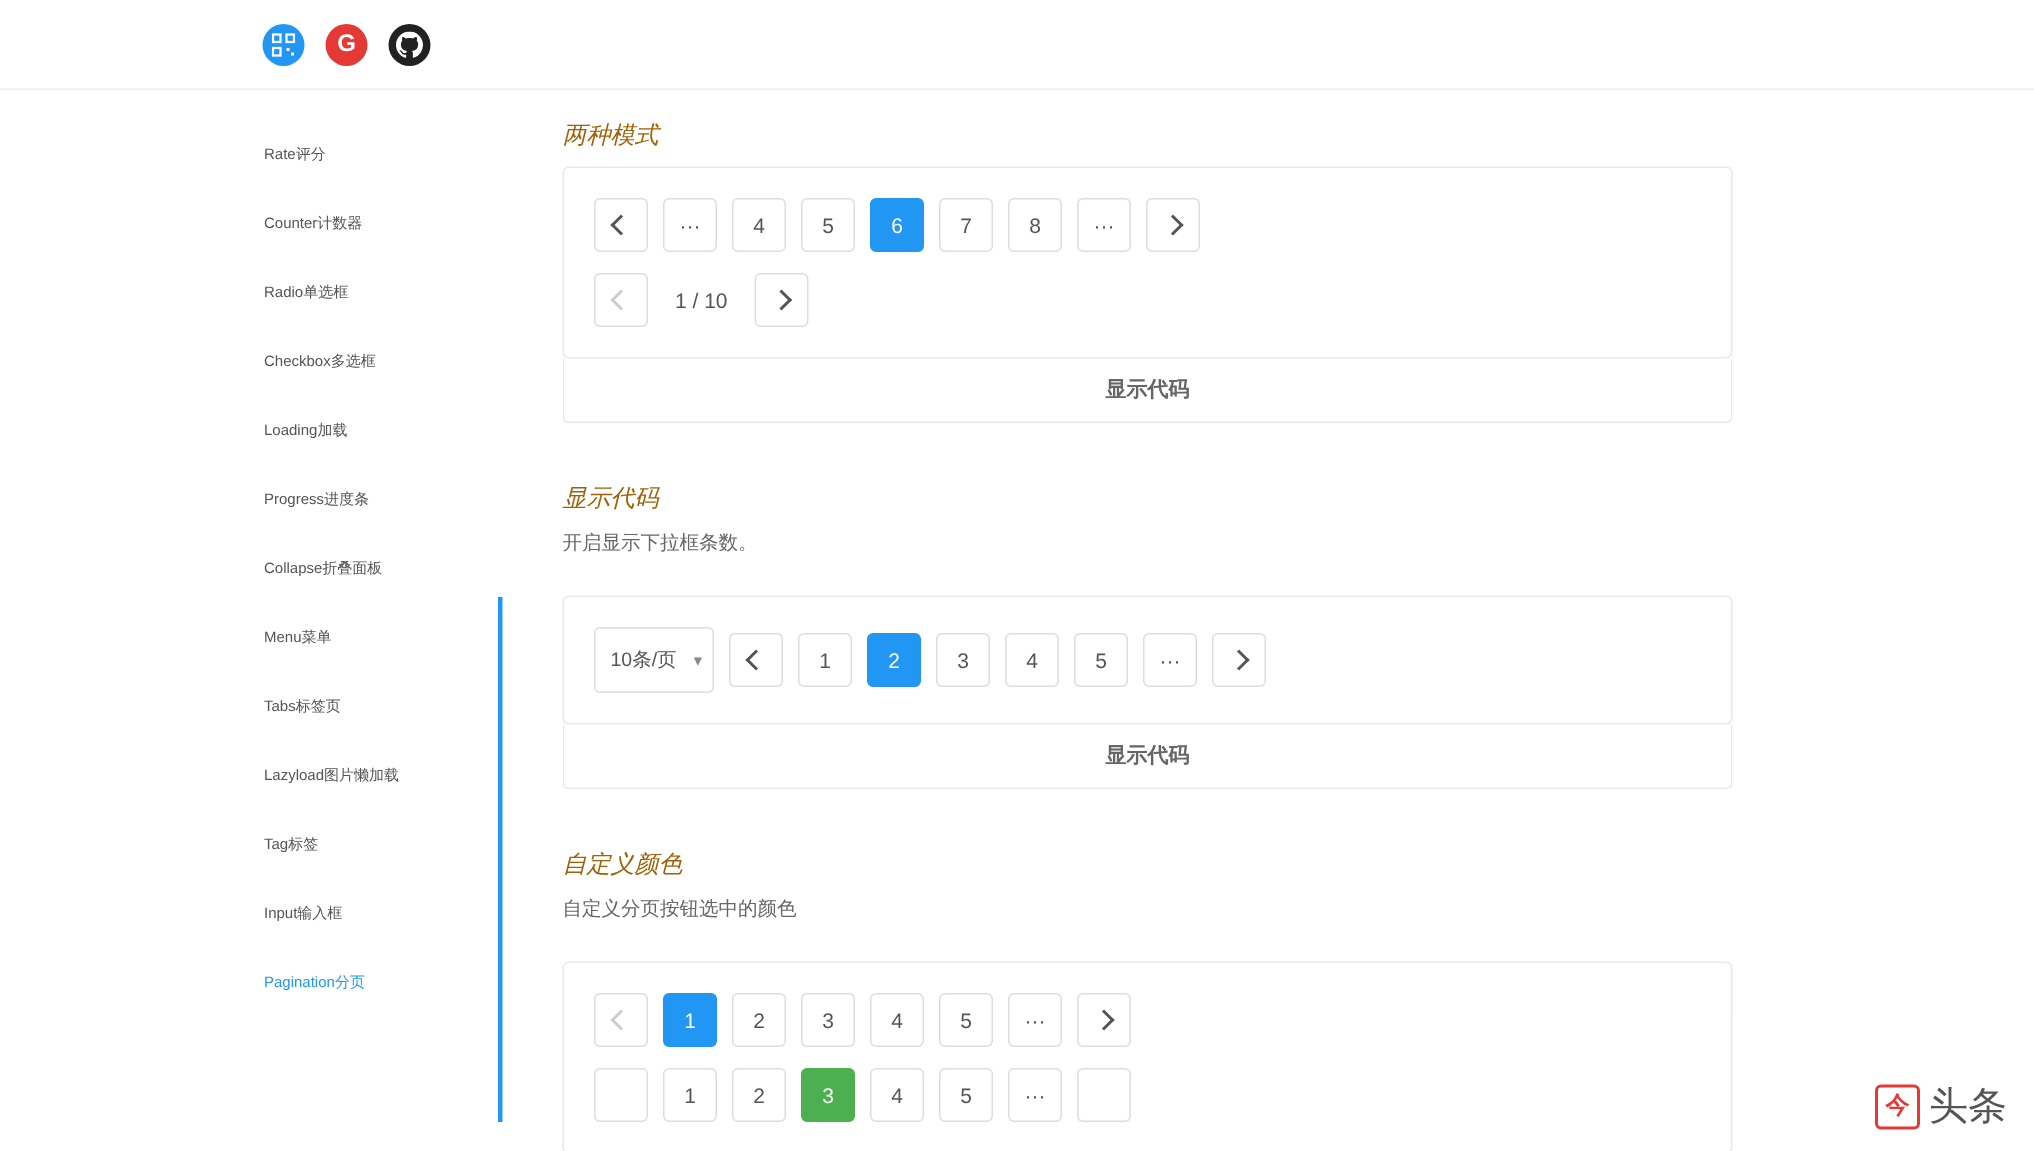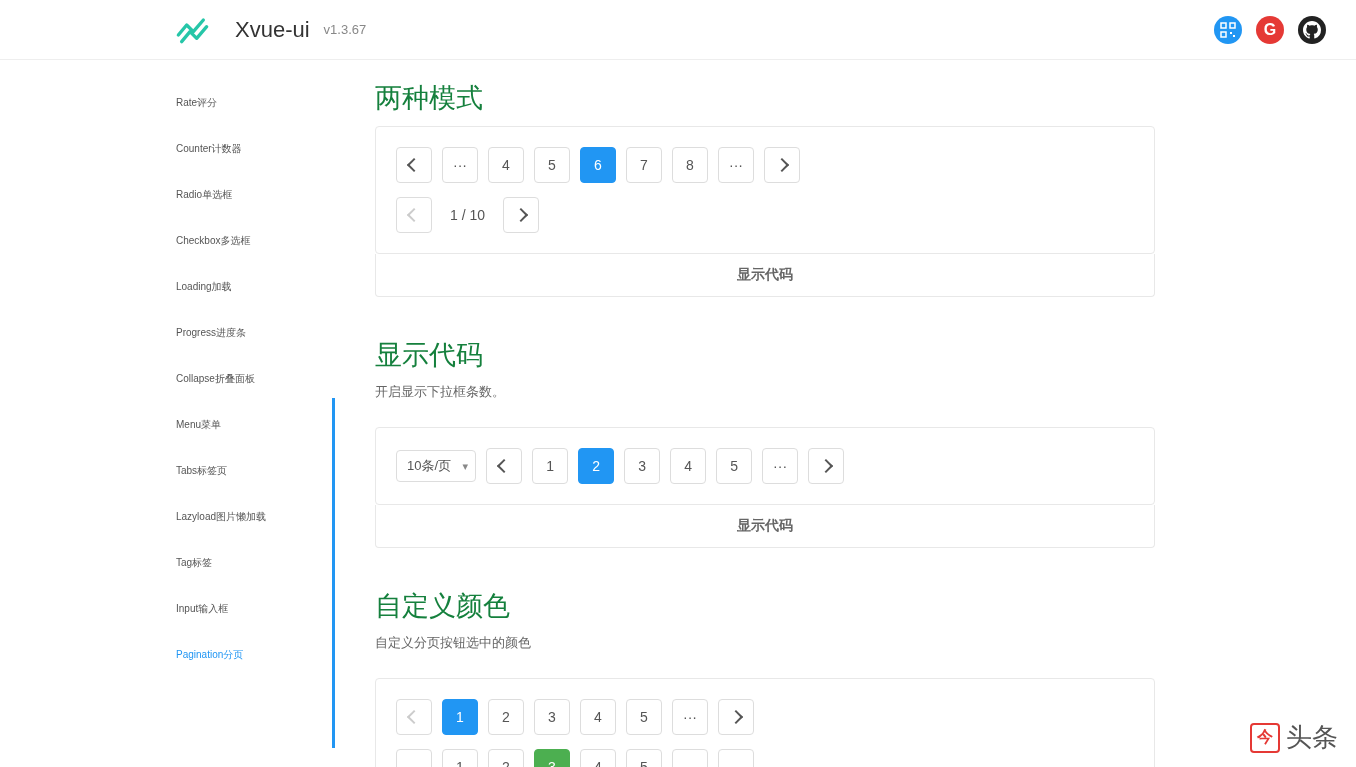--- a/index.html
+++ b/index.html
@@ -14,51 +14,43 @@
 .hicon-qr { background: #2196f3; }
 .hicon-g { background: #e53935; color: #fff; font-weight: bold; font-size: 16px; }
 .hicon-gh { background: #222; }
 .layout { display: flex; }
 .sidebar { width: 335px; padding: 20px 0; position: relative; }
 .side-item { padding: 16px 0 16px 176px; font-size: 10px; color: #555; cursor: pointer; position: relative; }
 .side-item.active { color: #2196f3; }
 .side-indicator { position: absolute; right: 0; width: 3px; background: #2196f3; }
 .content { flex: 1; padding: 20px 40px 20px 40px; max-width: 860px; }
 .section { margin-bottom: 40px; }
-.sec-title { font-size: 27px; font-weight: 500; color: #15803d; margin-bottom: 10px; }
+.sec-title { font-size: 16px; font-weight: 500; color: #a16207; margin-bottom: 10px; font-style: italic; }
 .sec-desc { font-size: 13px; color: #666; margin-bottom: 26px; }
 .demo-box { border: 1px solid #e8e8e8; border-radius: 4px; padding: 20px; margin-bottom: 0; }
 .pag-row { display: flex; gap: 10px; align-items: center; flex-wrap: wrap; margin-bottom: 14px; }
 .pag-row:last-child { margin-bottom: 0; }
 .pbtn { min-width: 36px; height: 36px; border: 1px solid #ddd; border-radius: 4px; background: #fff; display: flex; align-items: center; justify-content: center; font-size: 14px; color: #555; cursor: pointer; padding: 0 10px; }
 .pbtn.active { background: #2196f3; border-color: #2196f3; color: #fff; }
 .pbtn.active-green { background: #4caf50; border-color: #4caf50; color: #fff; }
 .pbtn.disabled { color: #ccc; cursor: not-allowed; }
 .page-info { font-size: 14px; color: #555; padding: 0 8px; }
-.select-box { height: 32px; border: 1px solid #ddd; border-radius: 4px; padding: 0 24px 0 10px; font-size: 13px; color: #555; display: flex; align-items: center; position: relative; cursor: pointer; }
+.select-box { height: 44px; border: 1px solid #ddd; border-radius: 4px; padding: 0 24px 0 10px; font-size: 13px; color: #555; display: flex; align-items: center; position: relative; cursor: pointer; }
 .select-box::after { content: "▾"; position: absolute; right: 7px; color: #888; font-size: 11px; }
 .show-code { border: 1px solid #e8e8e8; border-top: none; text-align: center; padding: 12px; font-size: 14px; color: #666; cursor: pointer; border-radius: 0 0 4px 4px; font-weight: bold; }
 .chev { width: 10px; height: 10px; border-right: 2px solid currentColor; border-bottom: 2px solid currentColor; }
 .chev-l { transform: rotate(135deg); }
 .chev-r { transform: rotate(-45deg); }
 .watermark { position: fixed; right: 18px; bottom: 12px; font-size: 26px; color: #555; font-weight: 500; text-shadow: 0 0 4px #fff, 0 0 4px #fff; display: flex; align-items: center; gap: 6px; pointer-events: none; }
 .wm-icon { width: 30px; height: 30px; border: 2px solid #e53935; border-radius: 4px; display: inline-flex; align-items: center; justify-content: center; color: #e53935; font-size: 16px; font-weight: bold; }
 </style>
 </head>
 <body>
 
 <div class="header">
-  <div class="brand">
-    <svg class="logo" viewBox="0 0 60 36">
-      <polyline points="4,24 14,12 22,20 34,6" stroke="#26c6a8" stroke-width="4" fill="none" stroke-linecap="round" stroke-linejoin="round"></polyline>
-      <polyline points="8,32 18,20 26,28 38,14" stroke="#26c6a8" stroke-width="4" fill="none" stroke-linecap="round" stroke-linejoin="round"></polyline>
-    </svg>
-    <span class="brand-title">Xvue-ui</span>
-    <span class="brand-version">v1.3.67</span>
-  </div>
   <div class="header-icons">
     <div class="hicon hicon-qr">
       <svg width="16" height="16" viewBox="0 0 16 16">
           <rect x="1" y="1" width="5" height="5" fill="none" stroke="#fff" stroke-width="1.5"></rect>
           <rect x="10" y="1" width="5" height="5" fill="none" stroke="#fff" stroke-width="1.5"></rect>
           <rect x="1" y="10" width="5" height="5" fill="none" stroke="#fff" stroke-width="1.5"></rect>
           <rect x="10" y="10" width="2" height="2" fill="#fff"></rect>
           <rect x="13" y="13" width="2" height="2" fill="#fff"></rect>
         </svg>
     </div>

